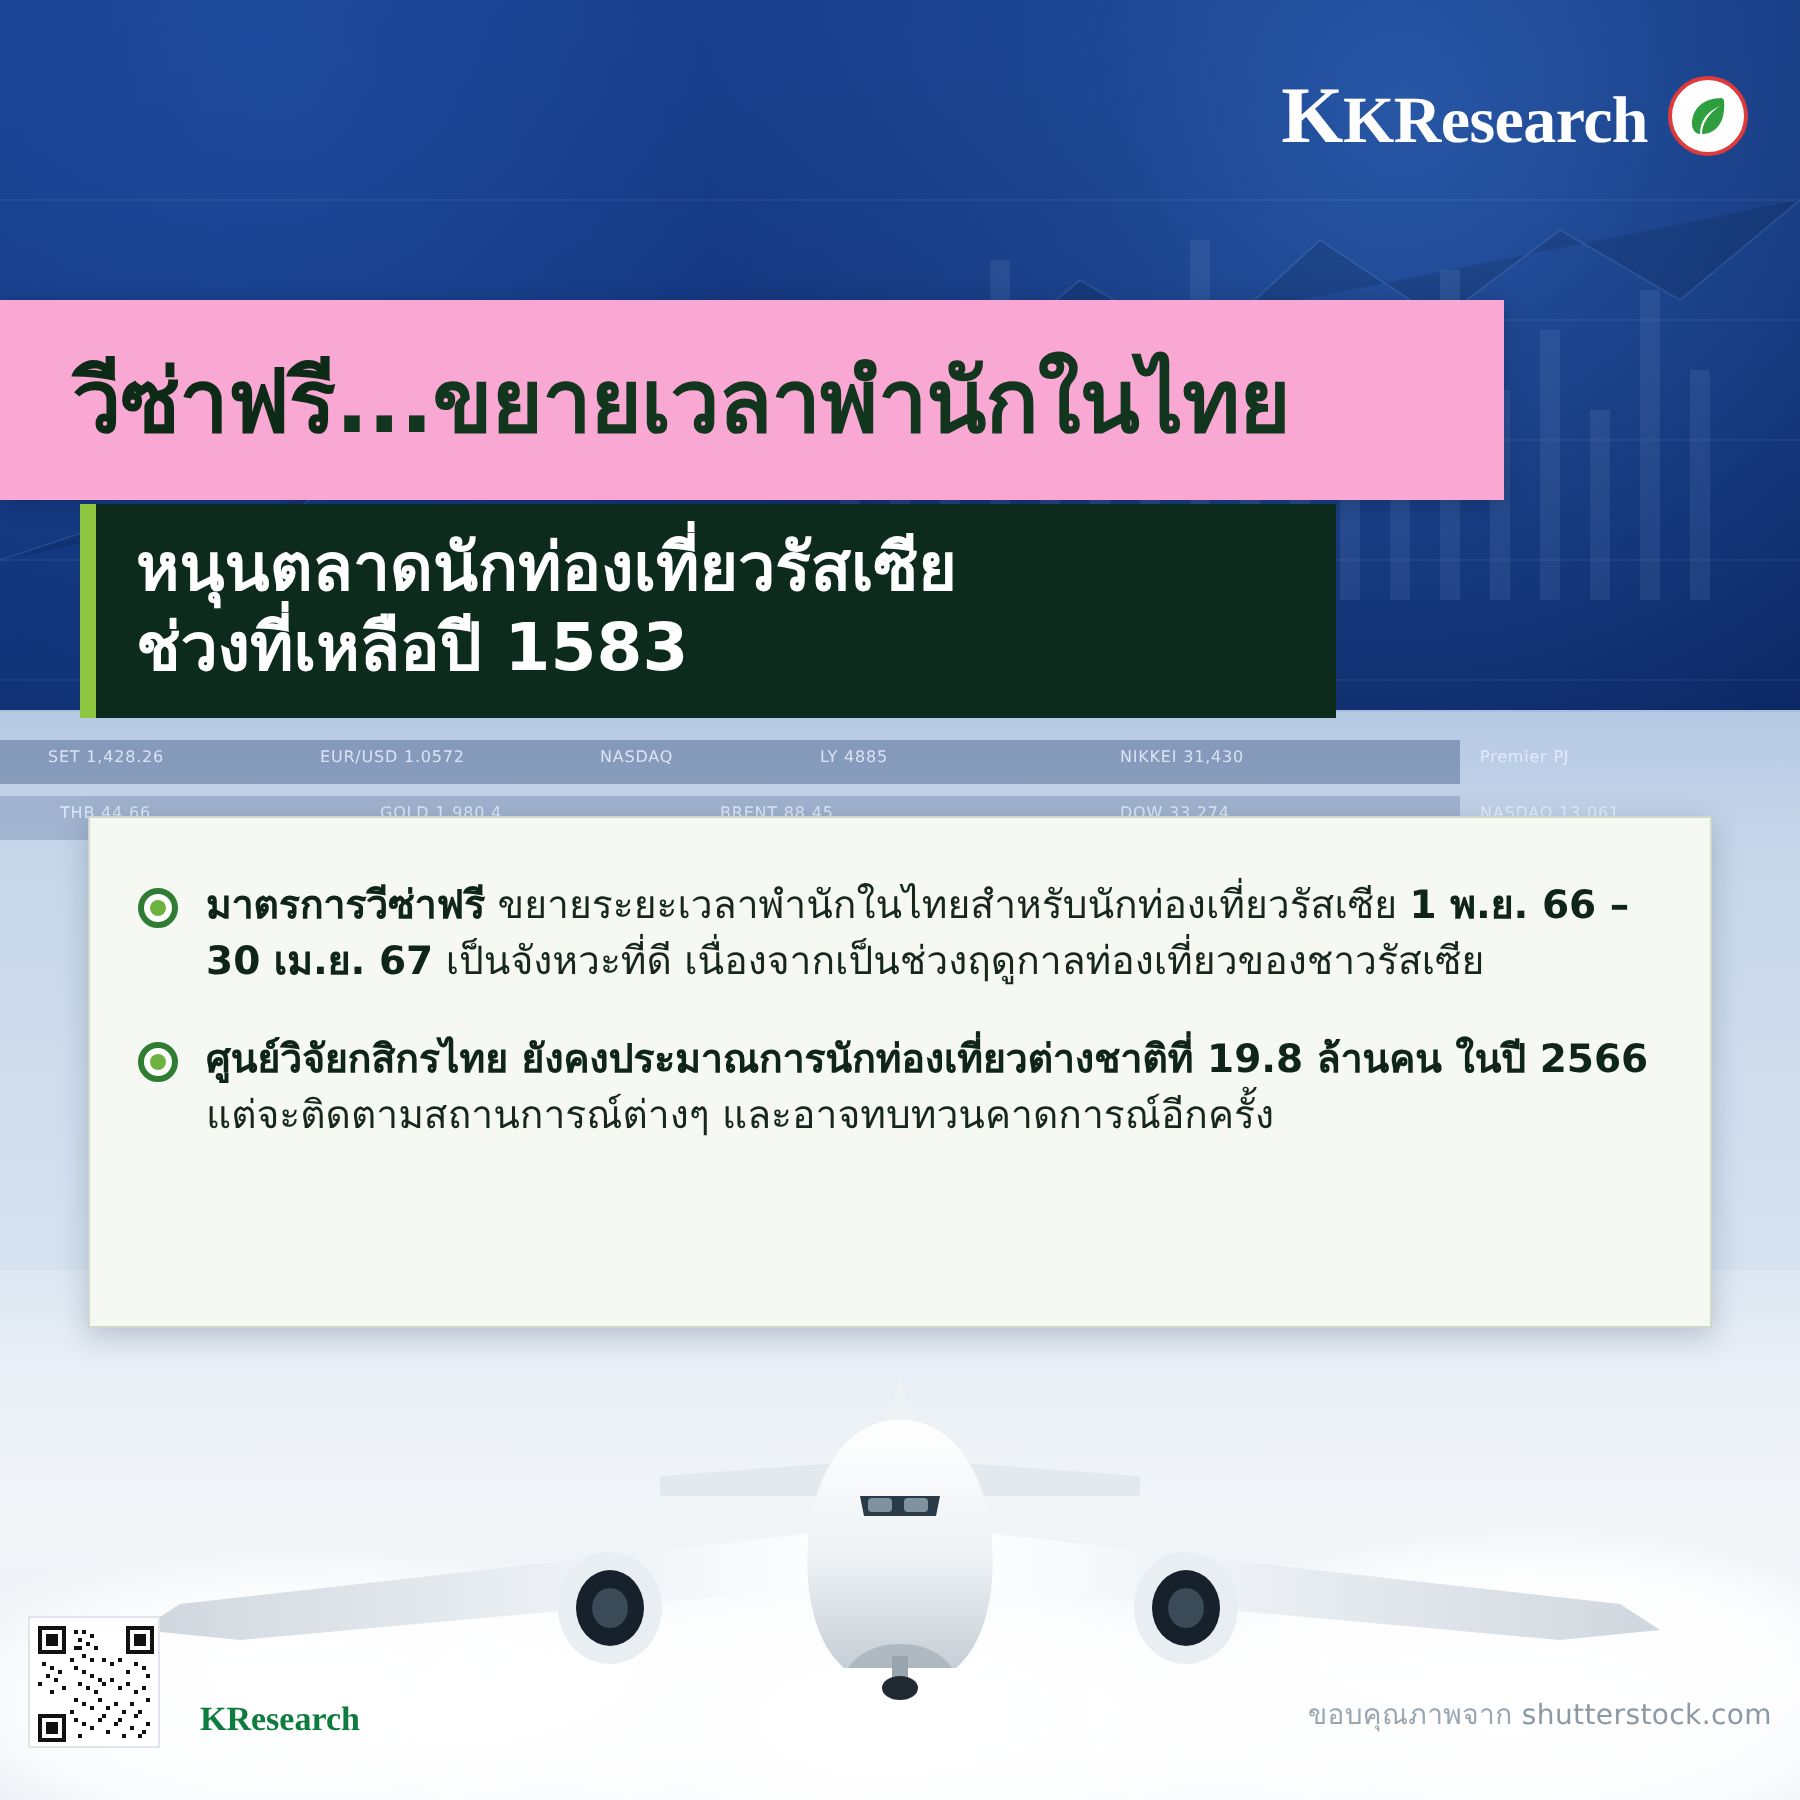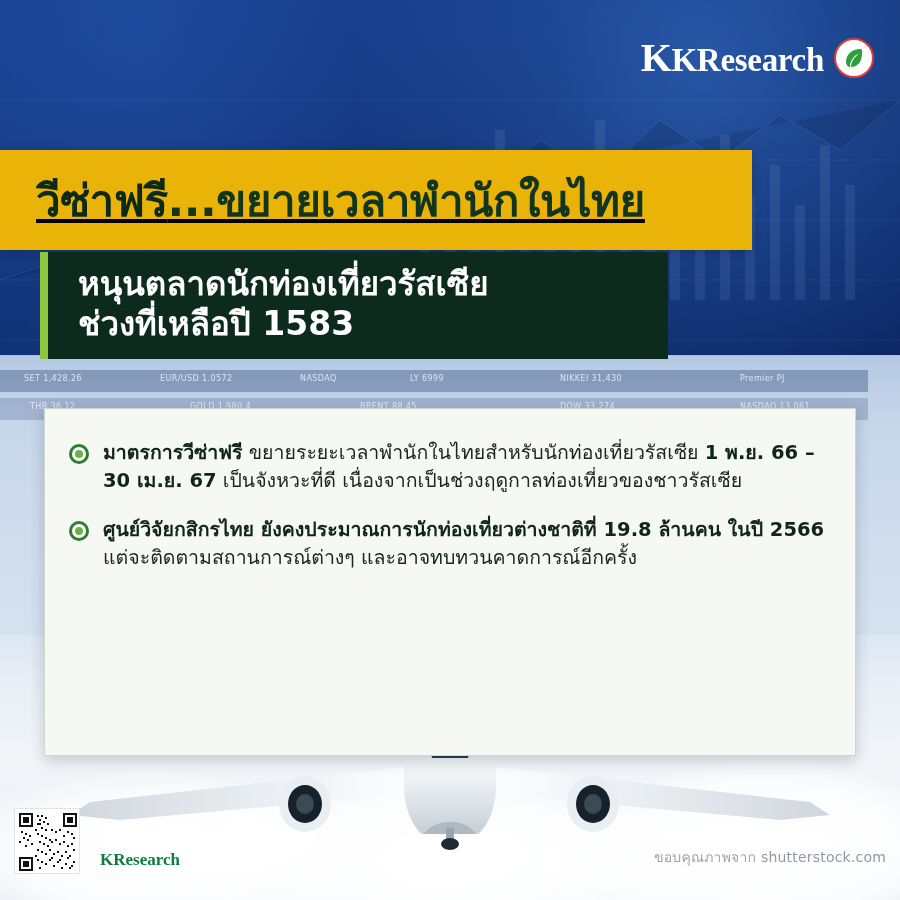--- a/index.html
+++ b/index.html
@@ -41,21 +41,21 @@
   }
   .bg-mid-overlay {
     position: absolute; left:0; top:355px; width:900px; height:290px;
     background:
       linear-gradient(90deg, rgba(255,255,255,0.10) 0 2px, rgba(255,255,255,0) 2px 60px),
       linear-gradient(180deg, rgba(20,60,140,0.16) 0 1px, rgba(0,0,0,0) 1px 34px);
     mix-blend-mode: multiply;
     opacity: .45;
   }
   .bg-ticker {
-    position:absolute; left:0; width:868px; height:22px;
+    position:absolute; left:0; width:730px; height:22px;
     background: rgba(10,35,90,0.30);
   }
   .bg-ticker .tk {
     position:absolute; top:4px; color:#e8f0ff; font-size:8px; letter-spacing:.4px;
     white-space:nowrap; opacity:.85;
   }
 
   .bg-bottom {
     position: absolute;
     left: 0; bottom: 0; width: 900px; height: 265px;
@@ -85,51 +85,50 @@
   .logo-mark {
     width: 40px; height: 40px; border-radius: 50%;
     background: #ffffff; border: 2px solid #e03a3a;
     display:flex; align-items:center; justify-content:center;
   }
 
   
   .headline-white {
     position: absolute; left: 0; top: 150px;
     width: 752px; height: 100px;
-    background: #eab308;
+    background: #f9a8d4;
     display: flex; align-items: center;
     padding-left: 36px;
     box-shadow: 0 2px 10px rgba(0,0,0,0.18);
-    text-decoration: underline;
   }
   .headline-white .txt {
     font-size: 44px; color: #12351d; font-weight: bold; letter-spacing: -0.5px;
   }
   .headline-white .txt .lead { color:#0d2a16; }
   .headline-white .txt .rest { font-weight: bold; }
 
   .headline-dark {
     position: absolute; left: 40px; top: 252px;
     width: 628px; min-height: 106px;
     background: #0d2b1c;
-    padding: 12px 26px 14px 38px;
+    padding: 12px 26px 14px 28px;
     display:flex; align-items:center;
   }
   .headline-dark .bar {
     position:absolute; left:0; top:0; width:8px; height:100%;
     background: #8ec63f;
   }
   .headline-dark .txt {
     color: #ffffff; font-size: 33px; line-height: 1.22; font-weight: bold;
   }
 
   
   .card {
     position: absolute; left: 44px; top: 408px;
-    width: 812px; height: 348px;
+    width: 812px; height: 256px;
     background: #f6f8f4;
     border: 1px solid #cfd9cb;
     box-shadow: 0 4px 14px rgba(20,40,70,0.22);
     padding: 30px 28px 20px 24px;
   }
   .bullets { display:flex; flex-direction:column; gap: 20px; }
   .bullet { display:flex; gap: 14px; align-items:flex-start; }
   .dot {
     flex: 0 0 auto;
     width: 20px; height: 20px; margin-top: 5px;
@@ -209,26 +208,26 @@
     </svg>
   </div>
 
   <div class="bg-mid"></div>
   <div class="bg-mid-overlay"></div>
 
   <div class="bg-ticker" style="top:370px">
     <span class="tk" style="left:24px">SET   1,428.26</span>
     <span class="tk" style="left:160px">EUR/USD  1.0572</span>
     <span class="tk" style="left:300px">NASDAQ</span>
-    <span class="tk" style="left:410px">LY 6999</span>
+    <span class="tk" style="left:410px">LY 4885</span>
     <span class="tk" style="left:560px">NIKKEI  31,430</span>
     <span class="tk" style="left:740px">Premier PJ</span>
   </div>
   <div class="bg-ticker" style="top:398px; background:rgba(10,35,90,0.18)">
-    <span class="tk" style="left:30px">THB 36.12</span>
+    <span class="tk" style="left:30px">THB 44.66</span>
     <span class="tk" style="left:190px">GOLD 1,980.4</span>
     <span class="tk" style="left:360px">BRENT 88.45</span>
     <span class="tk" style="left:560px">DOW 33,274</span>
     <span class="tk" style="left:740px">NASDAQ 13,061</span>
   </div>
 
   <div class="bg-bottom"></div>
 
   <div class="clouds">
     <div class="cloud" style="left:-60px; bottom:-40px; width:420px; height:170px;"></div>

